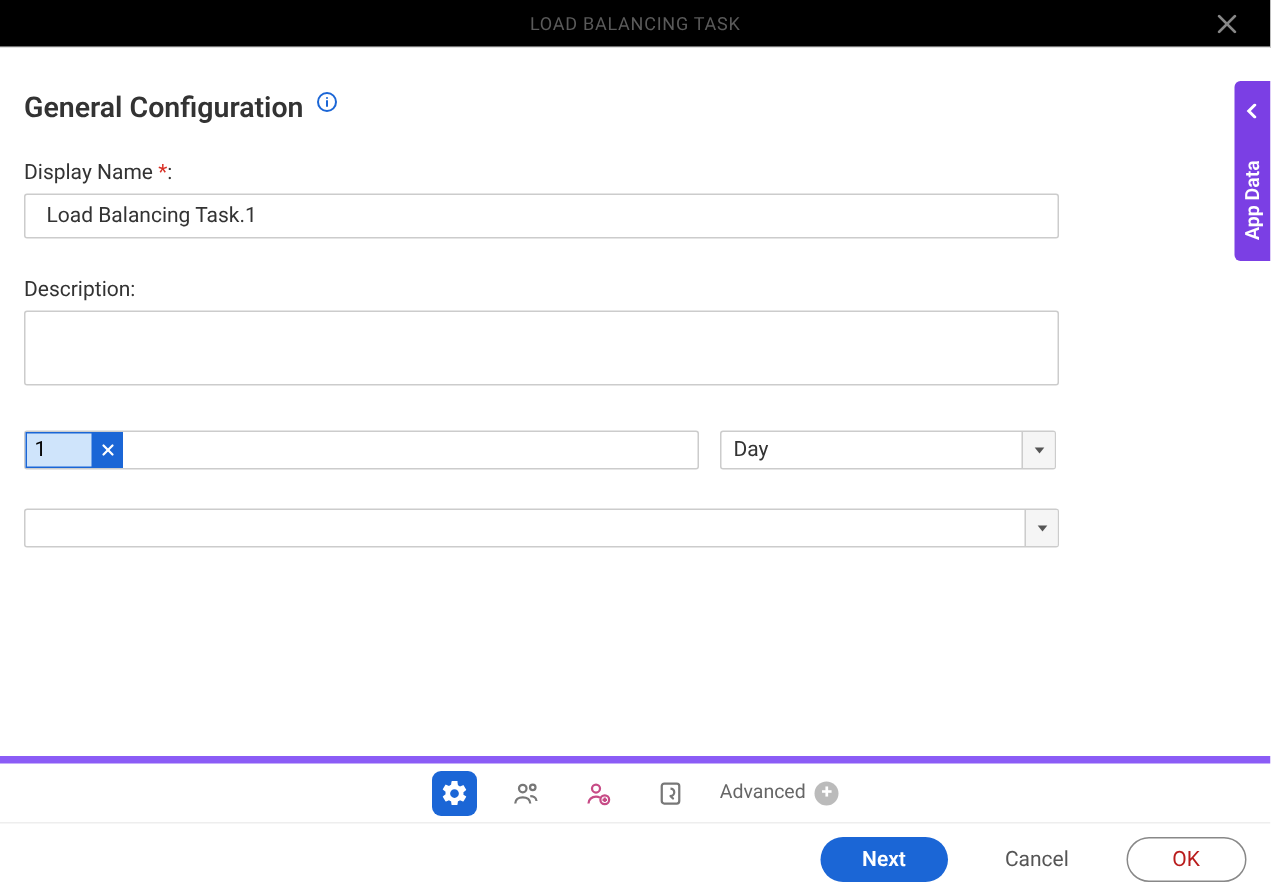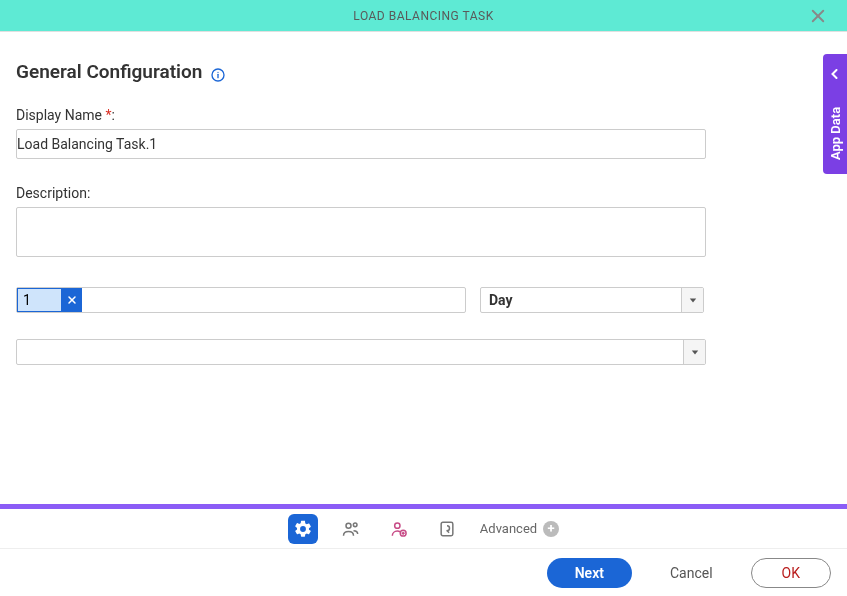--- a/index.html
+++ b/index.html
@@ -10,21 +10,21 @@
     }
     body {
       width: 847px;
       height: 596px;
       background: #fff;
       position: relative;
       overflow: hidden;
     }
     .header {
       height: 32px;
-      background: #5eead4;
+      background: #000000;
       border-bottom: 1px solid #e0e0e0;
       display: flex;
       align-items: center;
       justify-content: center;
       position: relative;
       color: #5a5a5a;
       font-size: 12px;
       letter-spacing: 0.5px;
     }
     .header-title {
@@ -37,21 +37,21 @@
       cursor: pointer;
       color: #888;
       width: 18px;
       height: 18px;
     }
     .content {
       padding: 28px 16px 0 16px;
     }
     .section-title {
       display: flex;
-      align-items: flex-end;
+      align-items: flex-start;
       gap: 8px;
       margin-bottom: 24px;
     }
     .section-title h1 {
       font-size: 19px;
       font-weight: 600;
       color: #333;
     }
     .info-icon {
       color: #1B66D6;
@@ -67,21 +67,21 @@
       display: block;
     }
     .required {
       color: #d93025;
     }
     .text-input {
       width: 690px;
       height: 30px;
       border: 1px solid #ccc;
       border-radius: 2px;
-      padding: 4px 0;
+      padding: 4px 14px;
       font-size: 14px;
       color: #333;
     }
     .textarea {
       width: 690px;
       height: 50px;
       border: 1px solid #ccc;
       border-radius: 2px;
       padding: 6px 8px;
       font-size: 14px;
@@ -135,21 +135,20 @@
       border: 1px solid #ccc;
       border-radius: 2px;
       display: flex;
       align-items: center;
     }
     .select-display {
       flex: 1;
       padding: 0 8px;
       font-size: 14px;
       color: #333;
-      font-weight: bold;
     }
     .select-caret {
       width: 22px;
       height: 100%;
       background: #f5f5f5;
       border-left: 1px solid #ccc;
       display: flex;
       align-items: center;
       justify-content: center;
       cursor: pointer;

